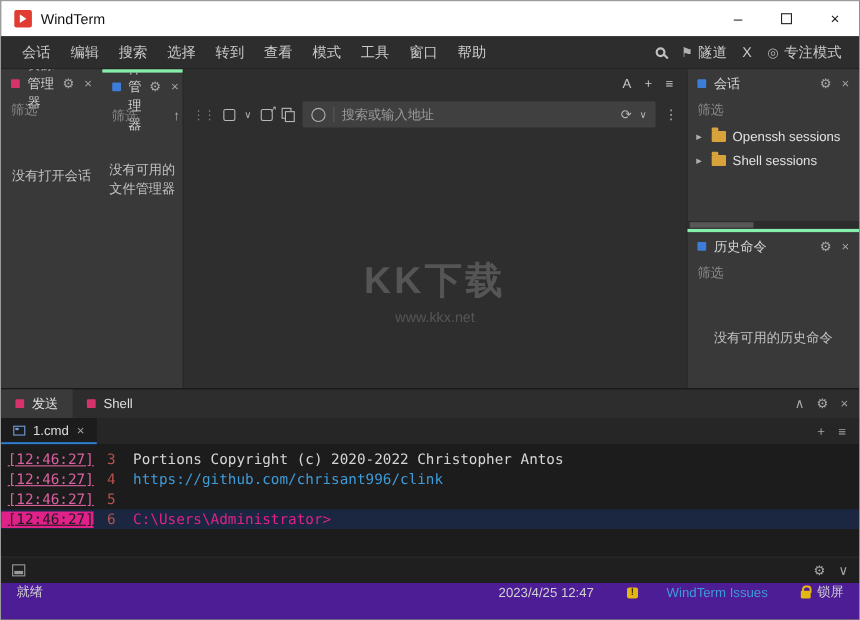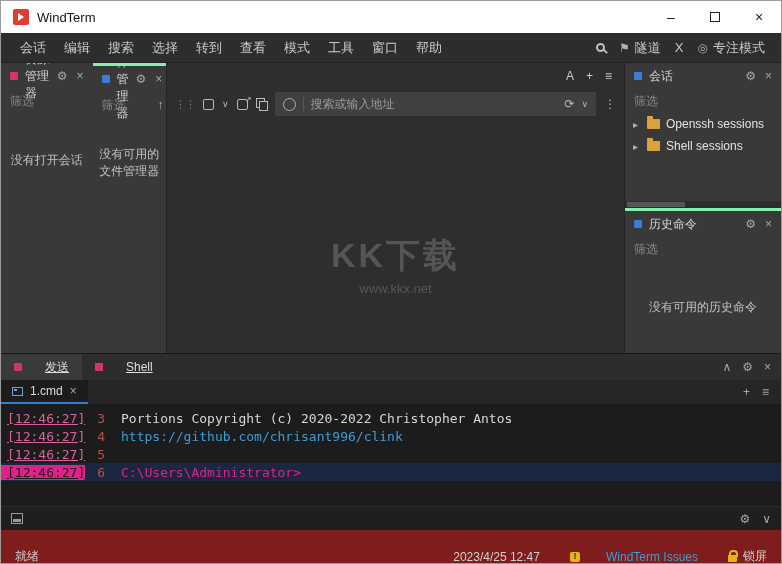--- a/index.html
+++ b/index.html
@@ -72,21 +72,21 @@
   .vdiv { width:1px; height:14px; background:#5a5a5a; flex:0 0 auto; }
   .addr-field input { flex:1; background:transparent; border:none; outline:none; color:#cfcfcf; font-size:12px; font-family:inherit; }
   .addr-field input::placeholder { color:#9a9a9a; }
   .center-body { flex:1; position:relative; }
   .watermark { position:absolute; left:50%; top:62%; transform:translate(-50%,-50%); text-align:center; color:#7d7d7d; opacity:.5; }
   .watermark .w1 { font-size:34px; font-weight:bold; letter-spacing:3px; }
   .watermark .w2 { font-size:13px; margin-top:2px; }
   
   .bottom-panel { height:153px; display:flex; flex-direction:column; background:#1c1c1c; border-top:1px solid #171717; flex:0 0 auto; }
   .bp-header { height:26px; background:#2d2d2d; display:flex; align-items:center; flex:0 0 auto; }
-  .bp-tab { display:flex; align-items:center; gap:23px; padding:0 13px; height:100%; color:#dedede; font-size:12px; cursor:default;text-decoration:underline; }
+  .bp-tab { display:flex; align-items:center; gap:7px; padding:0 13px; height:100%; color:#dedede; font-size:12px; cursor:default; }
   .bp-tab.active { background:#3a3a3a; }
   .bp-right { margin-left:auto; display:flex; align-items:center; gap:11px; padding-right:10px; color:#a6a6a6; font-size:12px; }
   .tabbar { height:24px; background:#262626; display:flex; align-items:center; flex:0 0 auto; }
   .cmd-tab { display:flex; align-items:center; gap:7px; padding:11px 11px; height:100%; background:#1c1c1c; color:#dcdcdc;
              font-size:12px; border-bottom:2px solid #2f7fd6; cursor:default; }
   .term-i { width:11px; height:9px; border:1px solid #6f9fd8; display:inline-block; position:relative; }
   .term-i::after { content:""; position:absolute; left:1px; top:1px; width:3px; height:2px; background:#6f9fd8; }
   .tab-close { color:#a6a6a6; font-size:12px; }
   .tabbar-right { margin-left:auto; display:flex; align-items:center; gap:12px; padding-right:12px; color:#a6a6a6; font-size:12px; }
   .terminal { flex:1; font-family:"DejaVu Sans Mono", monospace; font-size:13px; padding-top:5px; background:#1c1c1c; overflow:hidden; }
@@ -96,21 +96,21 @@
   .t-text { color:#d6d6d6; }
   .t-text.link { color:#3f9bd8; }
   .trow.prompt { background:#1b2740; }
   .trow.prompt .t-time { background:#e0218a; color:#1c1c1c; }
   .trow.prompt .t-text { color:#e0218a; }
   
   .console-strip { height:24px; background:#1f1f1f; border-top:1px solid #2c2c2c; display:flex; align-items:center; padding:0 10px; flex:0 0 auto; }
   .console-i { width:12px; height:11px; border:1px solid #9a9a9a; display:inline-block; position:relative; }
   .console-i::after { content:""; position:absolute; left:1px; right:1px; bottom:1px; height:3px; background:#9a9a9a; }
   .cs-right { margin-left:auto; display:flex; align-items:center; gap:12px; color:#a6a6a6; font-size:12px; }
-  .statusbar { height:35px; background:#7f1d1d; display:flex; align-items:flex-end; padding:0 14px; color:#d0d0d0; font-size:12px; flex:0 0 auto; }
+  .statusbar { height:35px; background:#4c1d95; display:flex; align-items:flex-start; padding:0 14px; color:#d0d0d0; font-size:12px; flex:0 0 auto; }
   .sb-right { margin-left:auto; display:flex; align-items:center; gap:30px; }
   .sb-grp { display:flex; align-items:center; gap:6px; }
   .issues-label { color:#3f9bd8;margin-left:20px; }
   .issue-i { width:10px; height:10px; background:#e2b714; border-radius:2px; position:relative; }
   .issue-i::after { content:"!"; position:absolute; left:0; right:0; top:-1px; text-align:center; font-size:9px; font-weight:bold; color:#3a3000; }
   .lock-i { position:relative; width:9px; height:7px; background:#e2b714; border-radius:1px; margin-top:4px; display:inline-block; }
   .lock-i::before { content:""; position:absolute; top:-5px; left:1px; width:5px; height:5px; border:2px solid #e2b714; border-bottom:none; border-radius:4px 4px 0 0; }
 </style>
 </head>
 <body>

